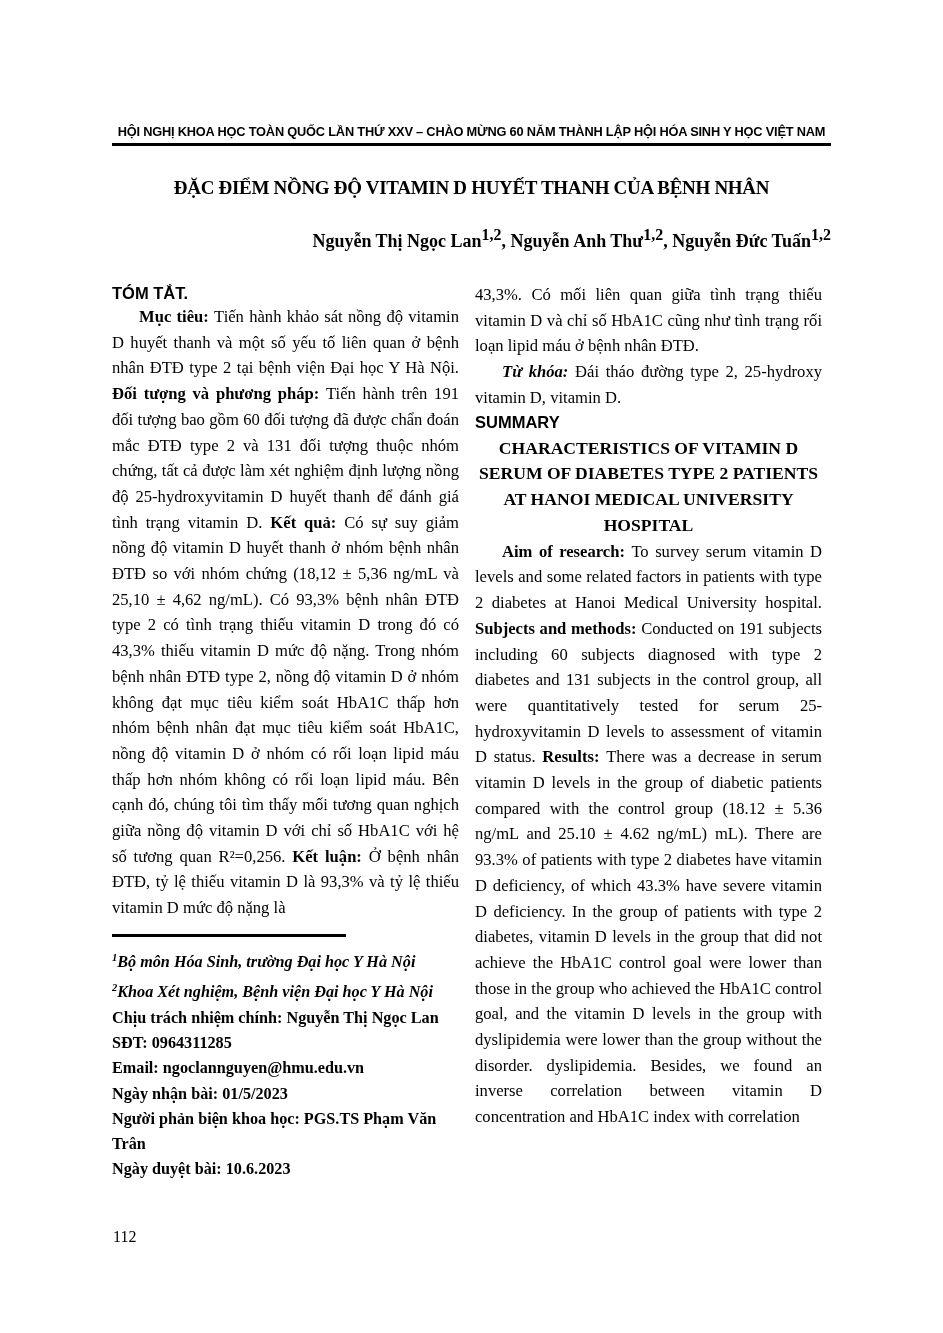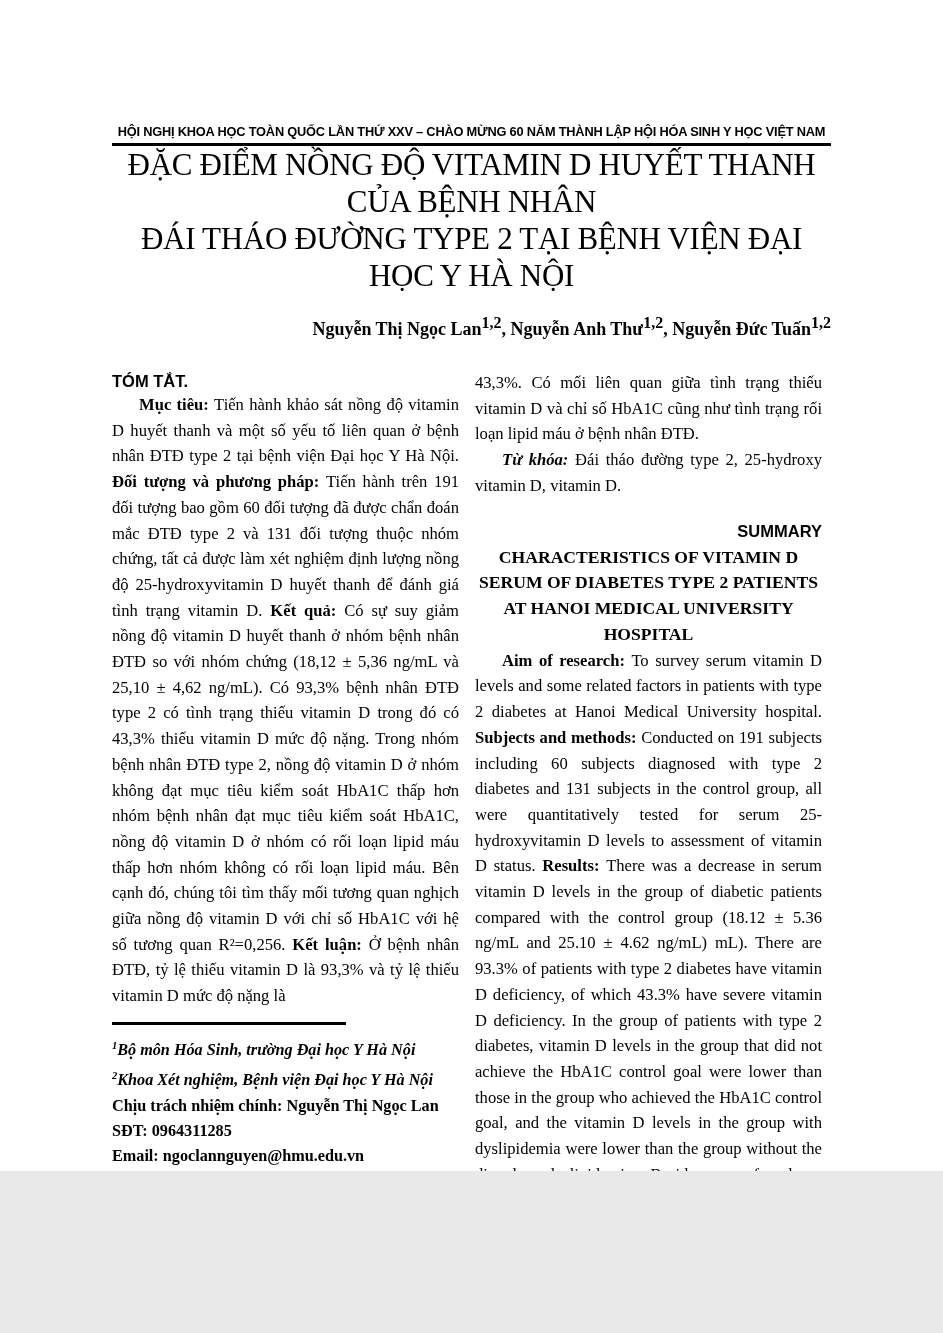--- a/index.html
+++ b/index.html
@@ -1,18 +1,18 @@
 <!DOCTYPE html>
 <html lang="vi"><head>
 <meta charset="utf-8">
 <style>
   html,body{margin:0;padding:0;background:#e9e9e9;}
   .page{
     position:relative;
-    width:943px;height:1171px;
+    width:943px;height:1333px;
     margin:0 auto;
     background:#ffffff;
     color:#000;
     font-family:"Liberation Serif","DejaVu Serif",serif;
     overflow:hidden;
   }
   .content{position:absolute;left:112px;top:0;width:719px;}
 
   .running-header{
     margin-top:124px;
@@ -20,23 +20,24 @@
     font-family:"Liberation Sans","DejaVu Sans",sans-serif;
     font-weight:bold;
     font-size:12.8px;
     letter-spacing:-0.2px;
     white-space:nowrap;
     padding-bottom:4px;
     border-bottom:3.5px solid #000;
   }
 
   .article-title{
+    margin-top:23px;
     text-align:center;
-    font-weight:normal;
-    font-size:31px;
+    font-weight:bold;
+    font-size:19px;
     line-height:37px;
     letter-spacing:-0.3px;
   }
 
   .authors{
     margin-top:17px;
     text-align:right;
     font-weight:bold;
     font-size:18px;
     line-height:24px;
@@ -46,21 +47,21 @@
   .columns{display:flex;gap:16px;margin-top:29px;}
   .col{width:347px;}
 
   .sec-heading{
     font-family:"Liberation Sans","DejaVu Sans",sans-serif;
     font-weight:bold;
     font-size:16.5px;
     line-height:22px;
     margin:0;
   }
-  .sec-heading.spaced{margin-top:21px;text-align:right;}
+  .sec-heading.spaced{}
 
   p.body{
     margin:0;
     font-size:16.6px;
     line-height:25.7px;
     text-align:justify;
     text-indent:27px;
   }
   p.body.noindent{text-indent:0;}
   .seg-b{font-weight:bold;}
@@ -75,38 +76,36 @@
   }
 
   .footnote-block{margin-top:13px;}
   .fn-rule{width:234px;height:0;border-top:3px solid #000;margin-bottom:8px;}
   p.fn{margin:0;font-size:16.2px;line-height:25.2px;text-align:left;font-weight:bold;}
   p.fn.it{font-style:italic;}
   p.fn sup{font-size:10.5px;}
 
   .page-num{
     position:absolute;
-    left:113px;top:1180px;
-    font-size:20px;
-    margin-left:27px;
+    left:113px;top:1228px;
+    font-size:16px;
   }
 </style>
 </head>
 <body>
 
 <div class="page">
   <div class="content">
 
     <div class="running-header">
       <span>HỘI NGHỊ KHOA HỌC  TOÀN QUỐC LẦN THỨ XXV – CHÀO MỪNG 60 NĂM THÀNH LẬP HỘI HÓA SINH Y HỌC VIỆT NAM</span>
     </div>
 
     <div class="article-title">
       <div>ĐẶC ĐIỂM NỒNG ĐỘ VITAMIN D HUYẾT THANH CỦA BỆNH NHÂN</div>
-      <div>ĐÁI THÁO ĐƯỜNG TYPE 2 TẠI BỆNH VIỆN ĐẠI HỌC Y HÀ NỘI</div>
     </div>
 
     <div class="authors"><span>Nguyễn Thị Ngọc Lan</span><sup>1,2</sup><span>, Nguyễn Anh Thư</span><sup>1,2</sup><span>, Nguyễn Đức Tuấn</span><sup>1,2</sup></div>
 
     <div class="columns">
 
       <div class="col">
         <p class="sec-heading">TÓM TẮT.</p>
 
         <p class="body"><span class="seg-b">Mục tiêu: </span><span>Tiến hành khảo sát nồng độ vitamin D huyết thanh và một số yếu tố liên quan ở bệnh nhân ĐTĐ type 2 tại bệnh viện Đại học Y Hà Nội. </span><span class="seg-b">Đối tượng và phương pháp: </span><span>Tiến hành trên 191 đối tượng bao gồm 60 đối tượng đã được chẩn đoán mắc ĐTĐ type 2 và 131 đối tượng thuộc nhóm chứng, tất cả được làm xét nghiệm định lượng nồng độ 25-hydroxyvitamin D huyết thanh để đánh giá tình trạng vitamin D. </span><span class="seg-b">Kết quả: </span><span>Có sự suy giảm nồng độ vitamin D huyết thanh ở nhóm bệnh nhân ĐTĐ so với nhóm chứng (18,12 ± 5,36 ng/mL và 25,10 ± 4,62 ng/mL). Có 93,3% bệnh nhân ĐTĐ type 2 có tình trạng thiếu vitamin D trong đó có 43,3% thiếu vitamin D mức độ nặng. Trong nhóm bệnh nhân ĐTĐ type 2, nồng độ vitamin D ở nhóm không đạt mục tiêu kiểm soát HbA1C thấp hơn nhóm bệnh nhân đạt mục tiêu kiểm soát HbA1C, nồng độ vitamin D ở nhóm có rối loạn lipid máu thấp hơn nhóm không có rối loạn lipid máu. Bên cạnh đó, chúng tôi tìm thấy mối tương quan nghịch giữa nồng độ vitamin D với chỉ số HbA1C với hệ số tương quan R²=0,256. </span><span class="seg-b">Kết luận: </span><span>Ở bệnh nhân ĐTĐ, tỷ lệ thiếu vitamin D là 93,3% và tỷ lệ thiếu vitamin D mức độ nặng là</span></p>

